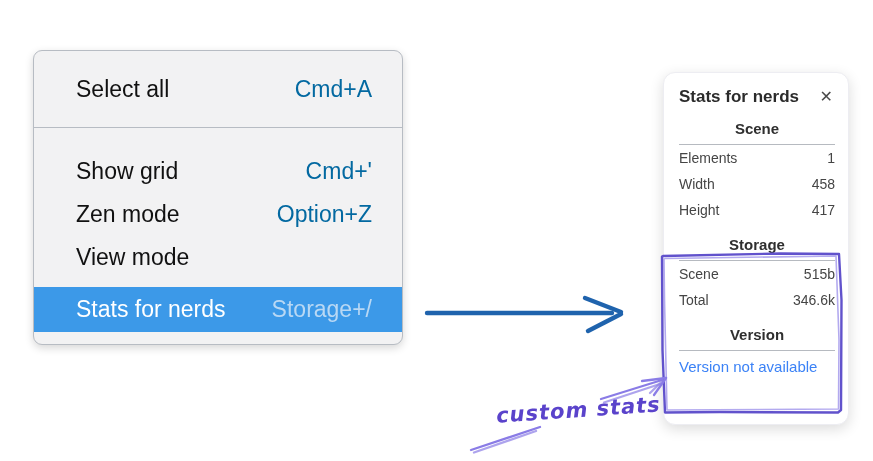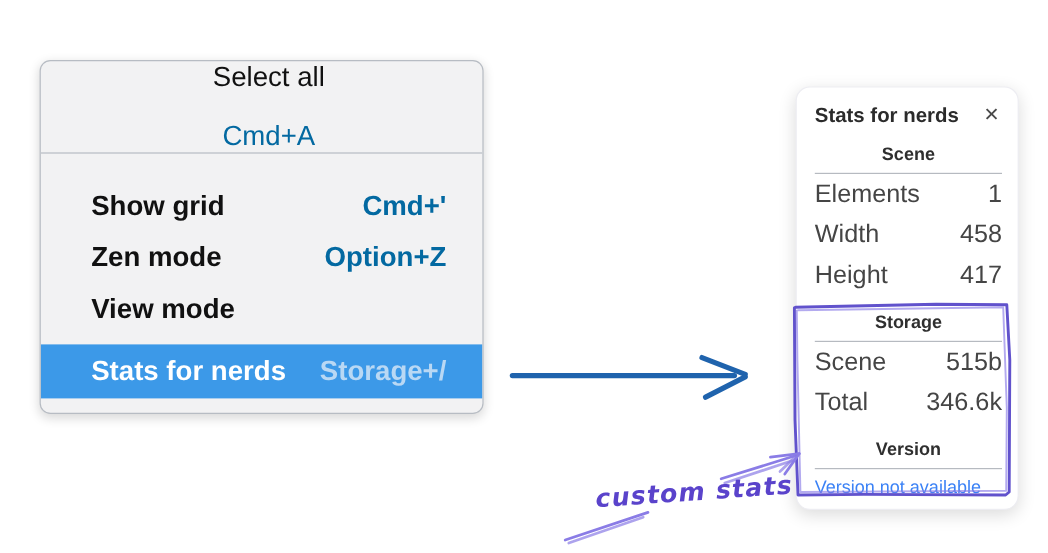--- a/index.html
+++ b/index.html
@@ -26,23 +26,23 @@
     display: flex;
     justify-content: space-between;
     align-items: center;
     padding-left: 42px;
     padding-right: 30px;
     font-size: 23px;
     color: #111;
     cursor: default;
   }
   .menu-row .shortcut { color: #0369a1; }
-  .menu-group-1 .menu-row { height: 76px; flex-direction: column; }
+  .menu-group-1 .menu-row { height: 76px; }
   .menu-separator { height: 1px; background: #b7bcc3; }
-  .menu-group-2 { padding-top: 22px; padding-bottom: 28px; font-weight: bold; }
+  .menu-group-2 { padding-top: 22px; padding-bottom: 28px; }
   .menu-group-2 .menu-row { height: 43px; }
   .menu-row.highlighted {
     height: 45px;
     margin-top: 8px;
     background: var(--accent, #3c99e8);
     color: #ffffff;
   }
   .menu-row.highlighted .shortcut { color: #b9d8f4; }
 
   
@@ -74,21 +74,21 @@
     text-align: center;
     font-size: 15px;
     font-weight: bold;
     color: #2f2f2f;
     padding-bottom: 7px;
     border-bottom: 1px solid #b6bac0;
   }
   .stat-row {
     display: flex;
     justify-content: space-between;
-    font-size: 21px;
+    font-size: 14px;
     color: #454545;
     padding: 5px 0;
     text-align: center;
   }
   .stat-row:first-of-type { margin-top: 3px; }
   .panel-note { font-size: 15px; color: #3b82f6; padding-top: 7px; }
 
   
   .overlay-svg {
     position: absolute;

